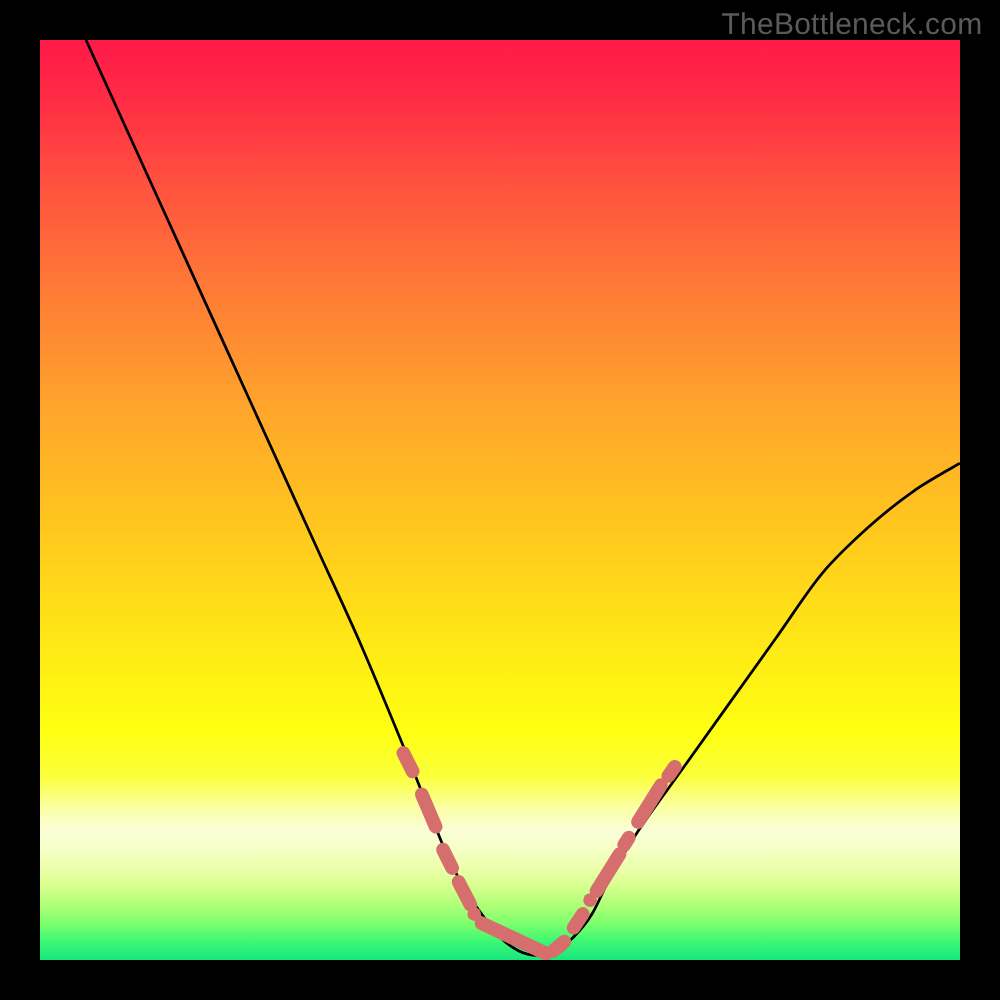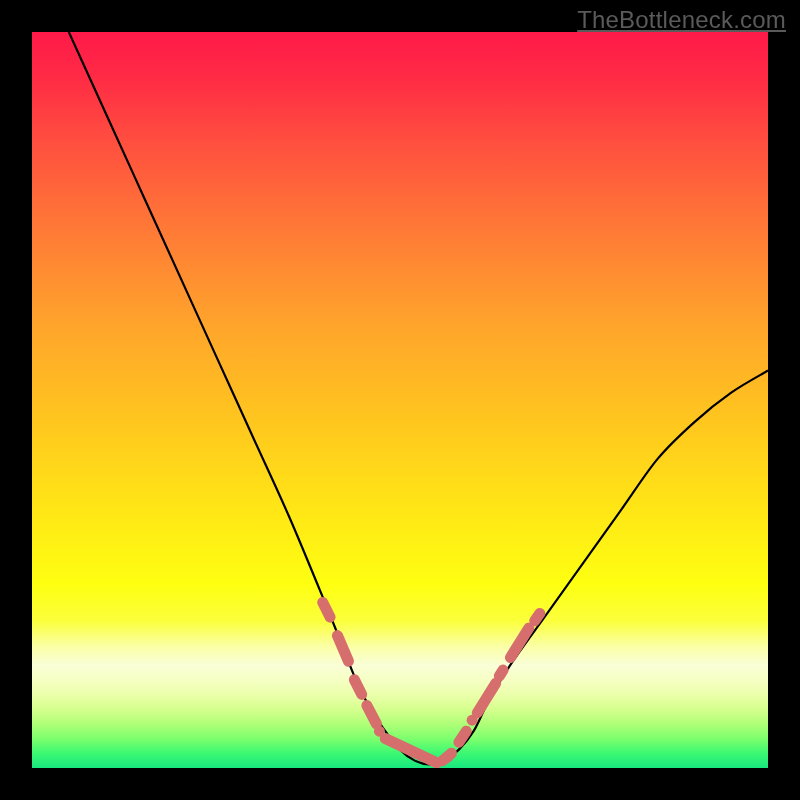--- a/index.html
+++ b/index.html
@@ -52,21 +52,20 @@
   }
   .watermark {
     position: absolute;
     top: 6px;
     right: 14px;
     color: #5a5a5a;
     font-size: 24px;
     font-weight: 500;
     letter-spacing: 0.2px;
     user-select: none;
-    text-decoration: underline;
   }
   svg.curve {
     position: absolute;
     inset: 0;
   }
   .curve-path {
     fill: none;
     stroke: #000;
     stroke-width: 2.2;
   }

